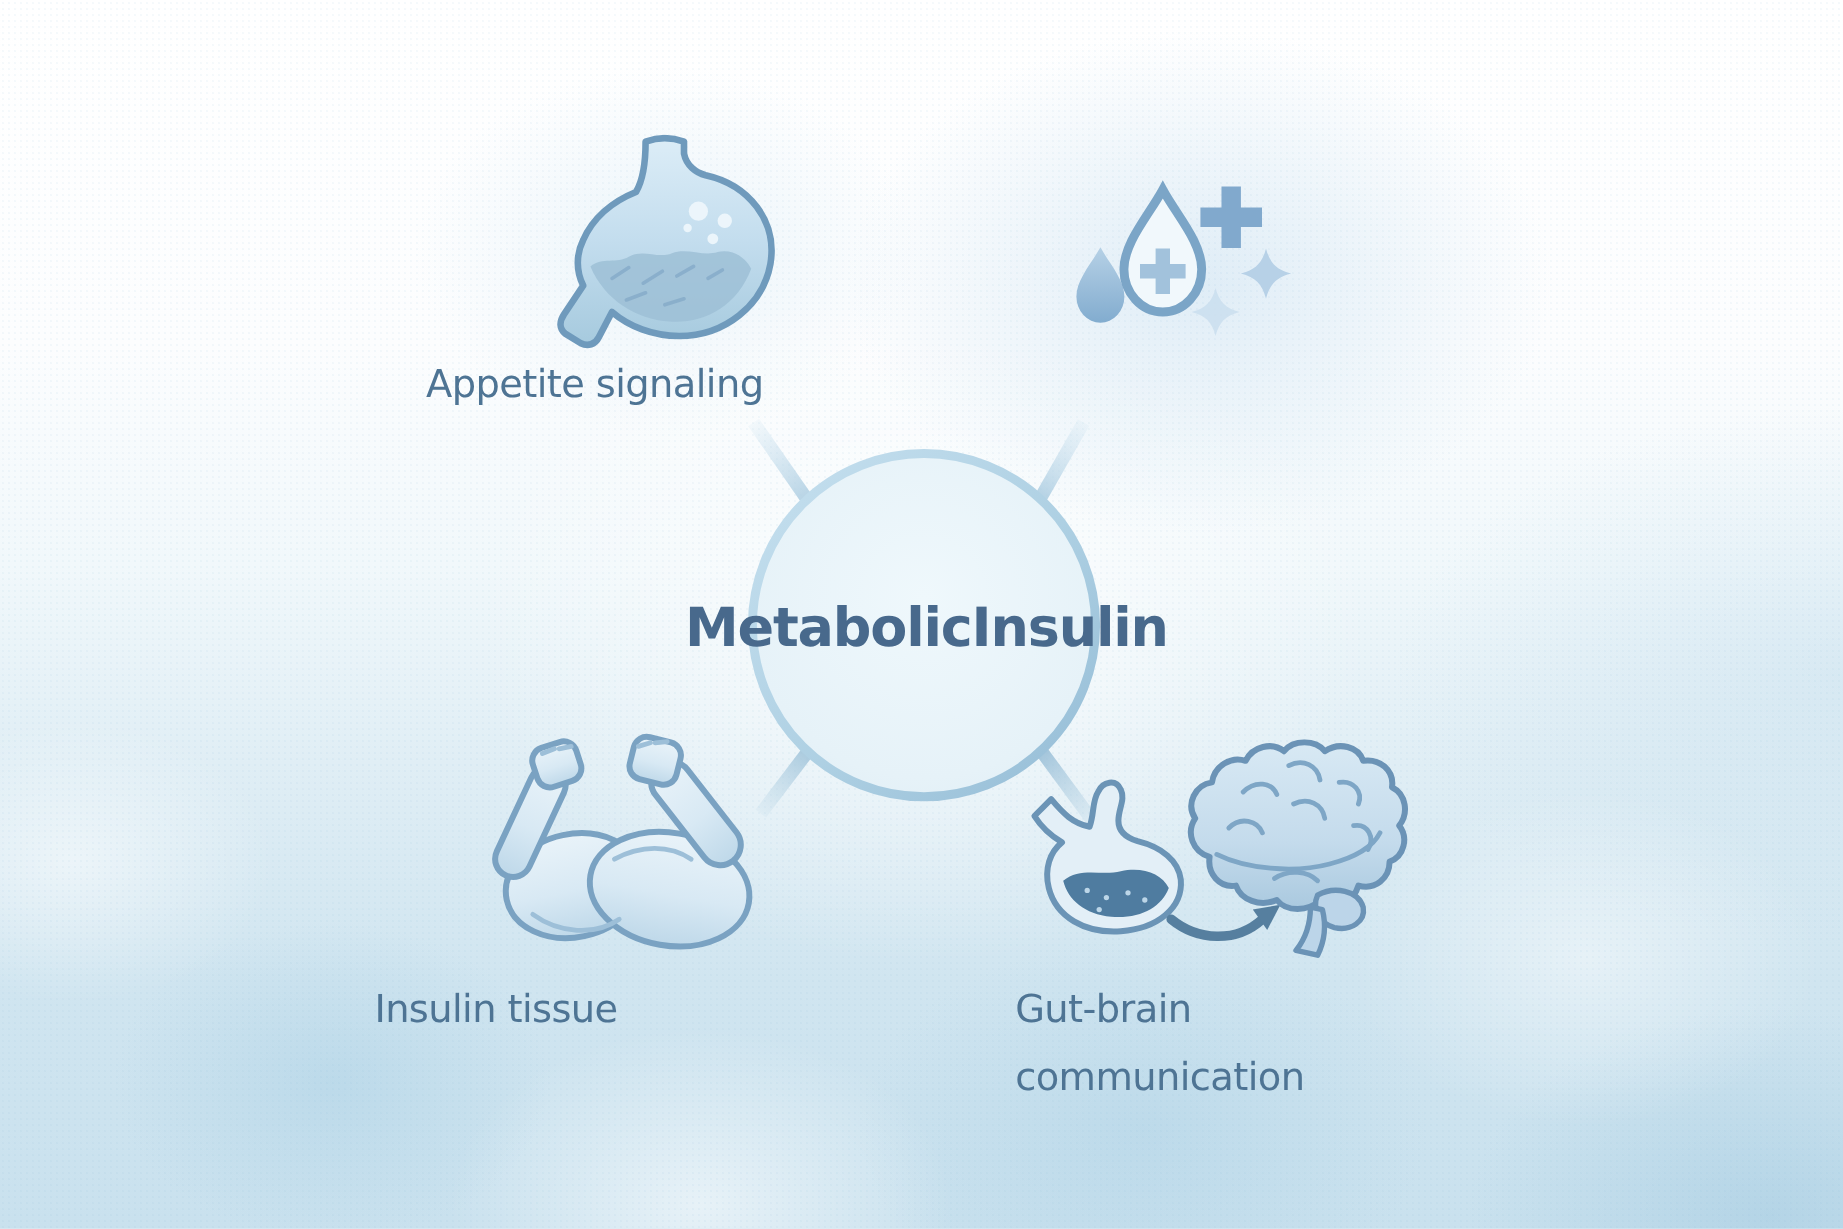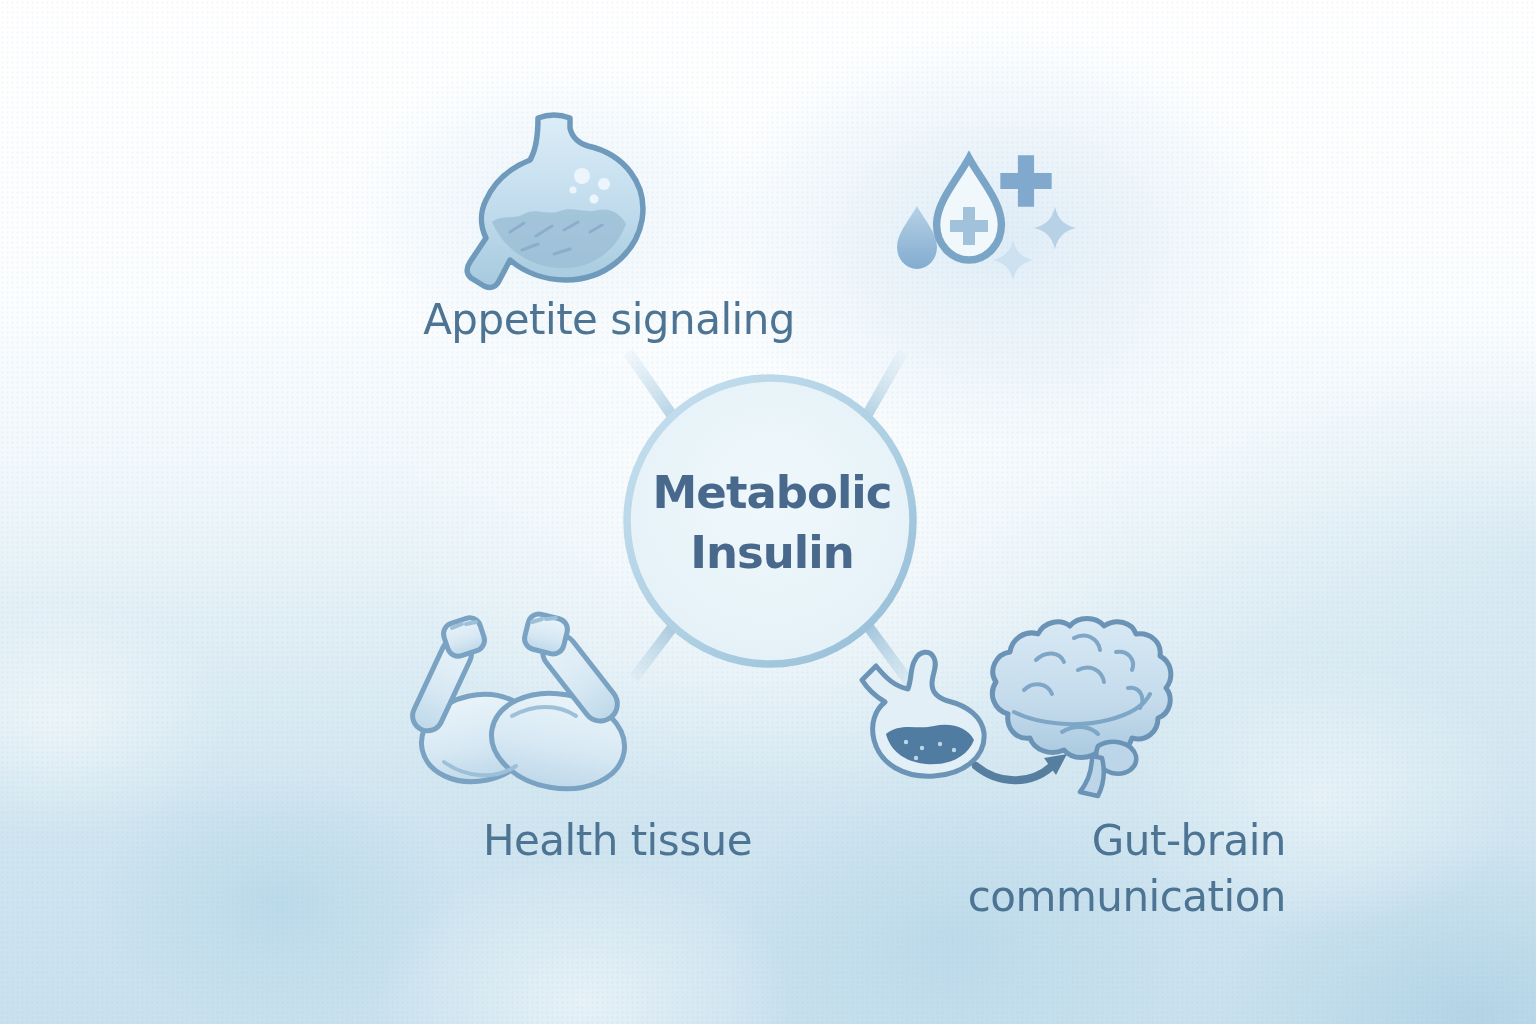--- a/index.html
+++ b/index.html
@@ -20,27 +20,27 @@
       linear-gradient(180deg,#ffffff 0%,#fcfdfe 28%,#f1f8fb 46%,#e0eef5 62%,#d0e5f0 80%,#c9e1ee 100%);
   }
   .texture{
     position:absolute;inset:0;pointer-events:none;
     background-image:radial-gradient(rgba(130,182,210,0.08) 1px, transparent 1.2px);
     background-size:5px 5px;
   }
   .layer{position:absolute;left:0;top:0;}
   .hub-label{
     position:absolute;left:602px;top:448px;width:340px;height:150px;
-    display:flex;flex-direction:column;justify-content:center;align-items:center;
+    display:flex;flex-direction:row;justify-content:center;align-items:center;
     font-size:45px;font-weight:bold;letter-spacing:-1px;line-height:60px;color:#48698c;
     text-align:left;
   }
   .node-label{
-    position:absolute;font-size:42px;letter-spacing:-0.5px;color:#4e7494;
-    text-align:right;width:440px;line-height:56px;
+    position:absolute;font-size:32px;letter-spacing:-0.5px;color:#4e7494;
+    text-align:left;width:440px;line-height:56px;
   }
   .node-icon{position:absolute;}
   .lbl-appetite{left:355px;top:292px;}
   .lbl-insulin{left:776px;top:292px;}
   .lbl-muscle{left:312px;top:813px;}
   .lbl-gutbrain{left:846px;top:813px;}
   .icon-appetite{left:458px;top:112px;}
   .icon-insulin{left:893px;top:148px;}
   .icon-muscle{left:400px;top:606px;}
   .icon-gutbrain{left:858px;top:616px;}
@@ -147,21 +147,21 @@
       <rect x="163" y="22" width="34" height="100" rx="17" transform="rotate(-38 180 72)"></rect>
       <rect x="126" y="10" width="40" height="36" rx="11" transform="rotate(14 146 28)"></rect>
     </g>
     <g stroke="#9dbfd8" stroke-width="4" fill="none" stroke-linecap="round">
       <path d="M44,156 C66,172 96,174 116,160"></path>
       <path d="M112,110 C134,98 158,98 176,110"></path>
       <path d="M52,22 l10,-4 M66,18 l10,-2"></path>
       <path d="M132,16 l10,-3 M146,13 l10,-1"></path>
     </g>
   </svg>
-  <div class="node-label lbl-muscle">Health tissue</div>
+  <div class="node-label lbl-muscle">Insulin tissue</div>
 
   <svg class="node-icon icon-gutbrain" width="325" height="195" viewBox="0 0 325 195">
     <defs>
       <linearGradient id="brainGrad" x1="0" y1="0" x2="0" y2="1">
         <stop offset="0" stop-color="#d8e9f4"></stop>
           <stop offset="0.6" stop-color="#c4dbec"></stop>
           <stop offset="1" stop-color="#aac9df"></stop>
       </linearGradient>
     </defs>
     <g>

